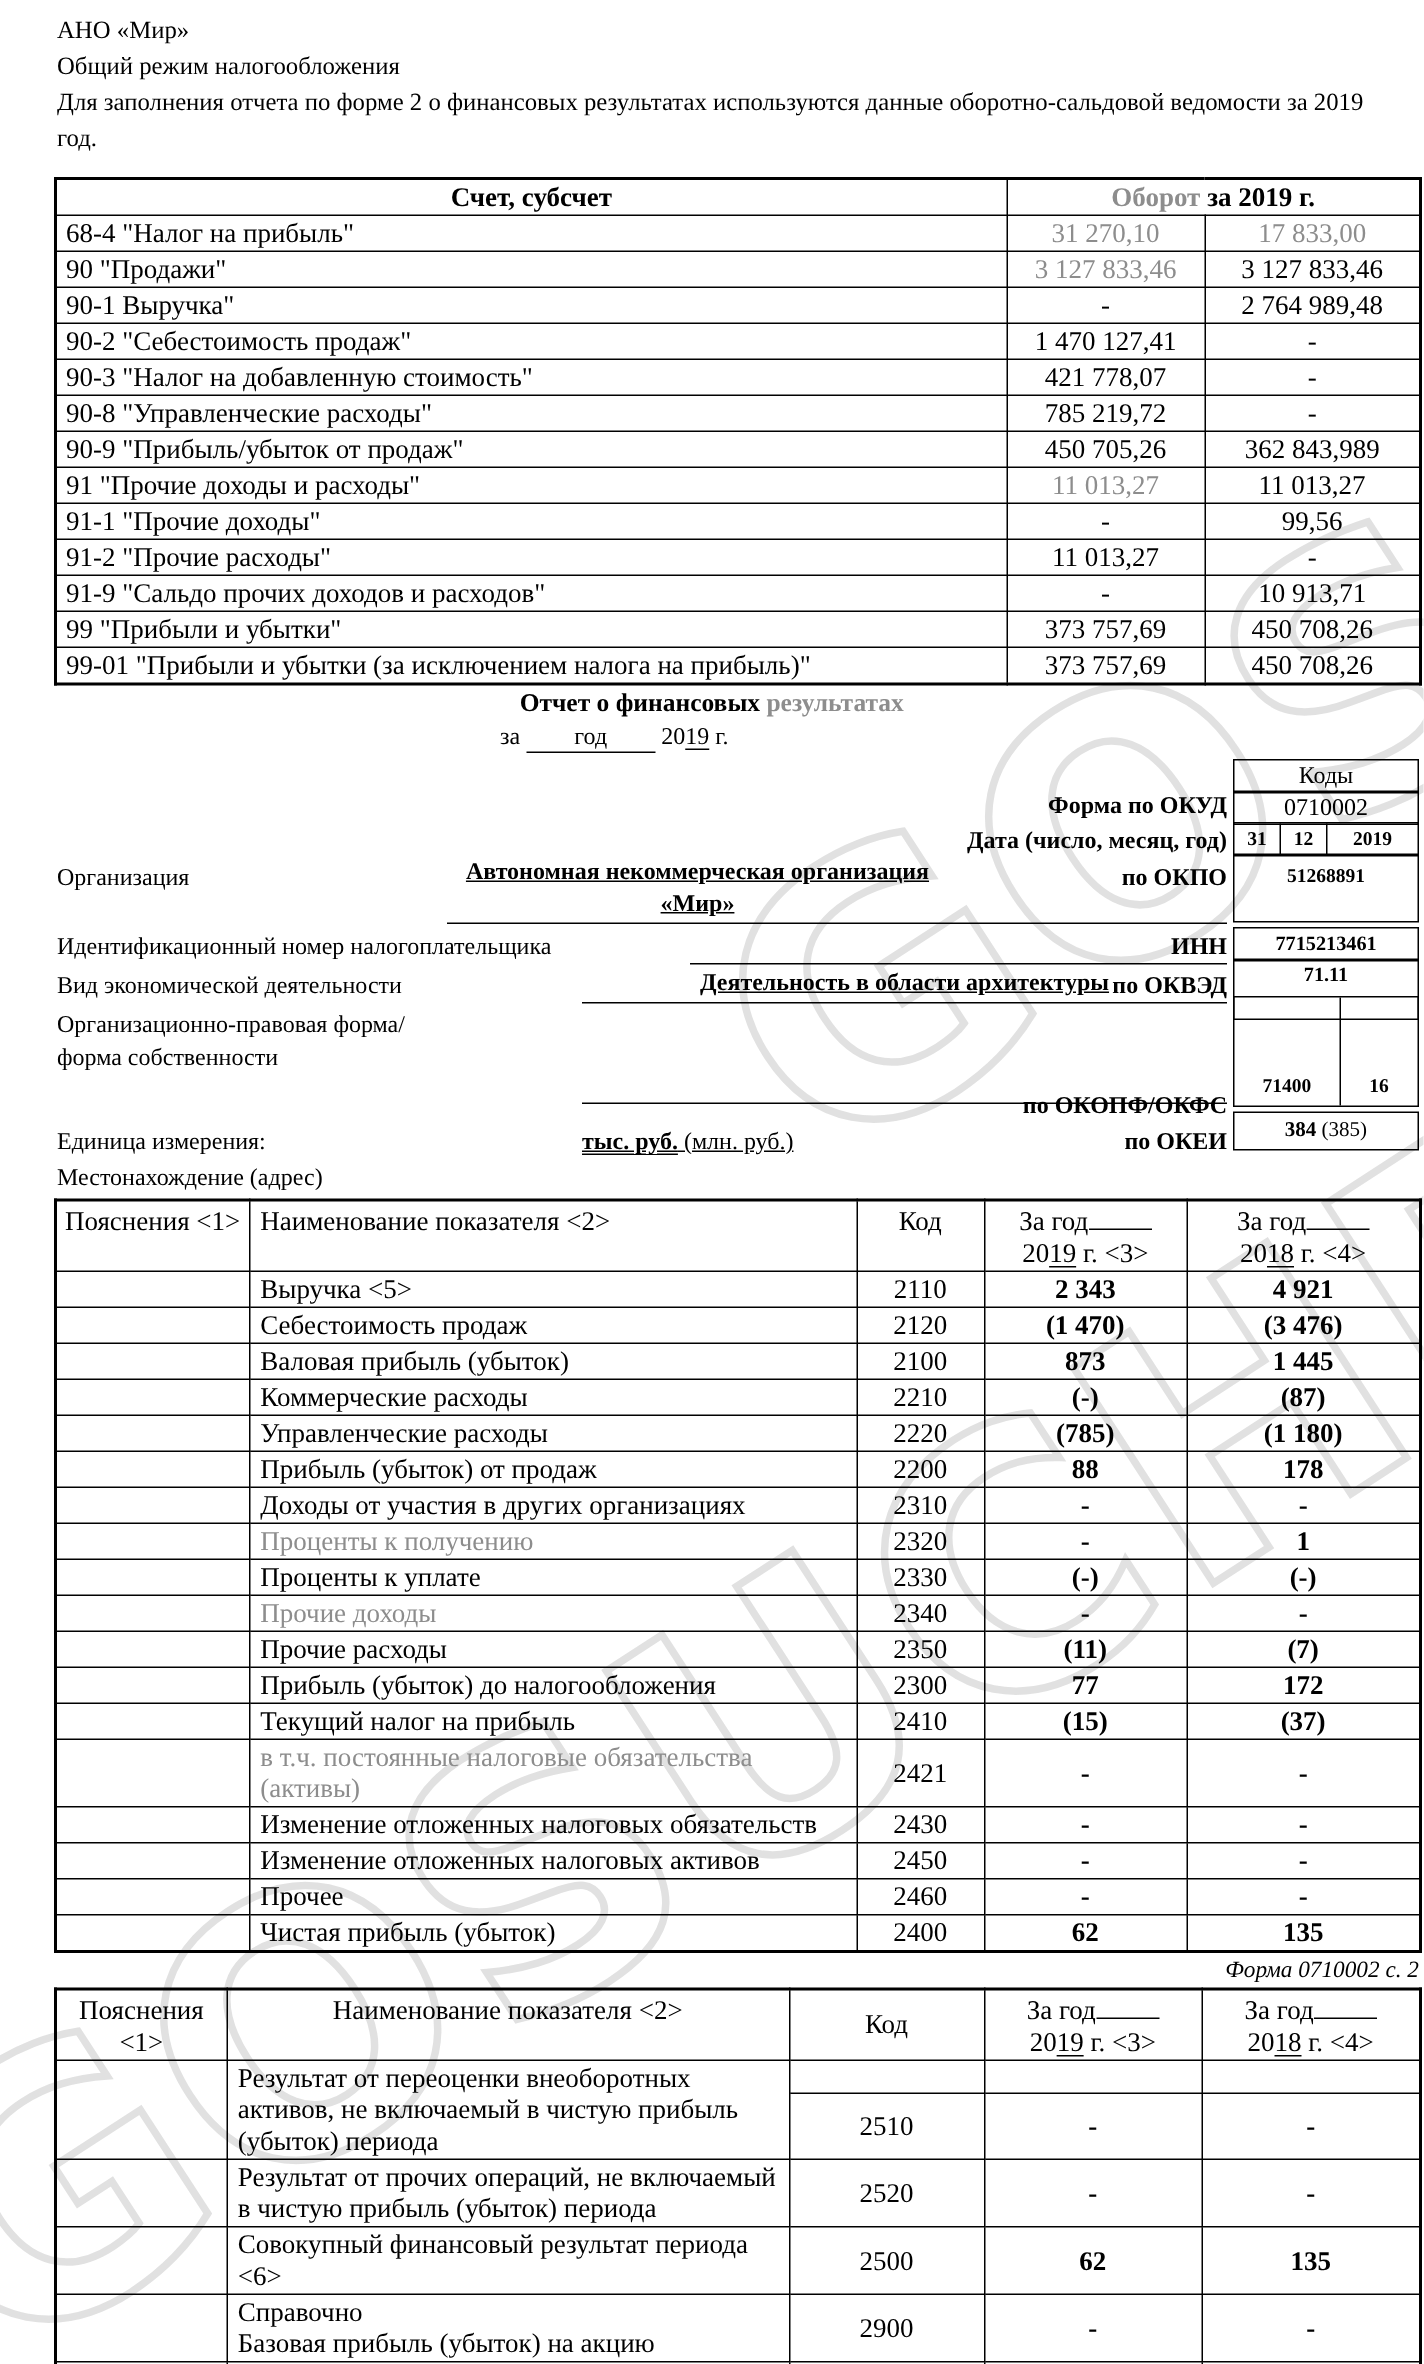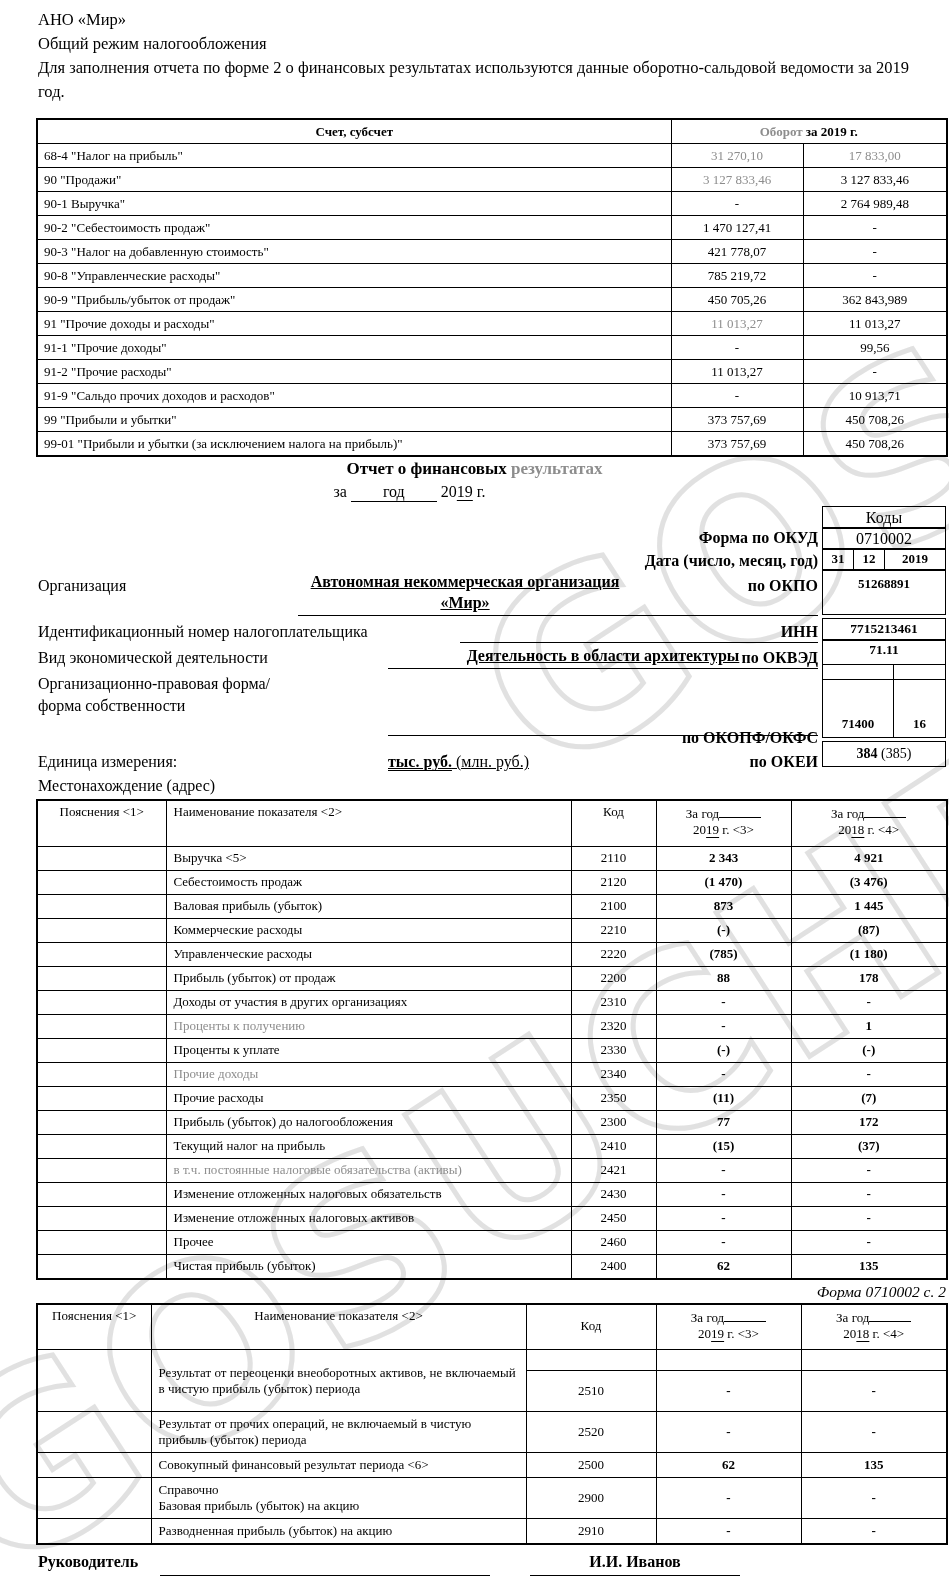--- a/index.html
+++ b/index.html
@@ -21,21 +21,21 @@
   
   .b{font-weight:bold;}
   .u{text-decoration:underline;text-underline-offset:3px;}
   .muted{color:#8d8d8d;}
   
   .doc-header{padding:8px 0 0 38px;font-size:16.5px;line-height:24px;}
   .doc-header .p3{max-width:882px;}
   
   table.tbl{
     border-collapse:collapse;table-layout:fixed;margin-left:36px;width:910px;
-    font-size:13px;border:2px solid #000;
+    font-size:18px;border:2px solid #000;
   }
   table.tbl th,table.tbl td{border:1px solid #000;padding:1px 4px;height:21px;overflow:hidden;}
   
   #turnover th{font-weight:bold;text-align:center;}
   #turnover td.acct{text-align:left;padding-left:6px;}
   #turnover td.num{text-align:center;}
   #turnover{margin-top:14px;}
   
   table.fin th{font-weight:normal;text-align:center;vertical-align:top;padding-top:3px;}
   table.fin td.nm{text-align:left;padding-left:7px;white-space:pre-line;}

